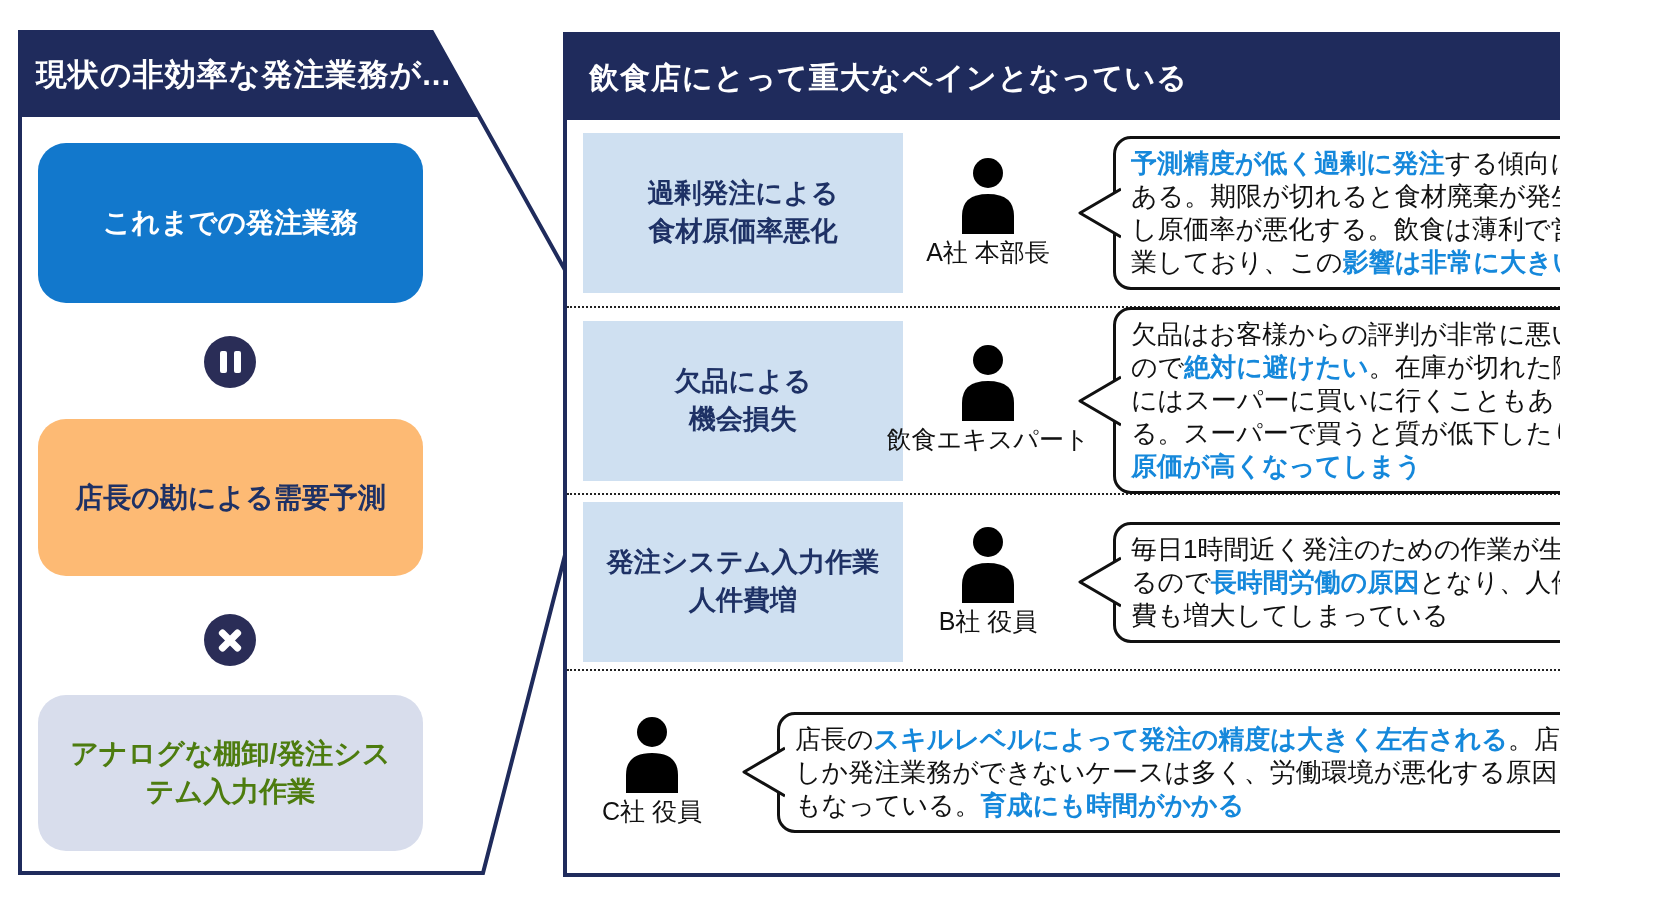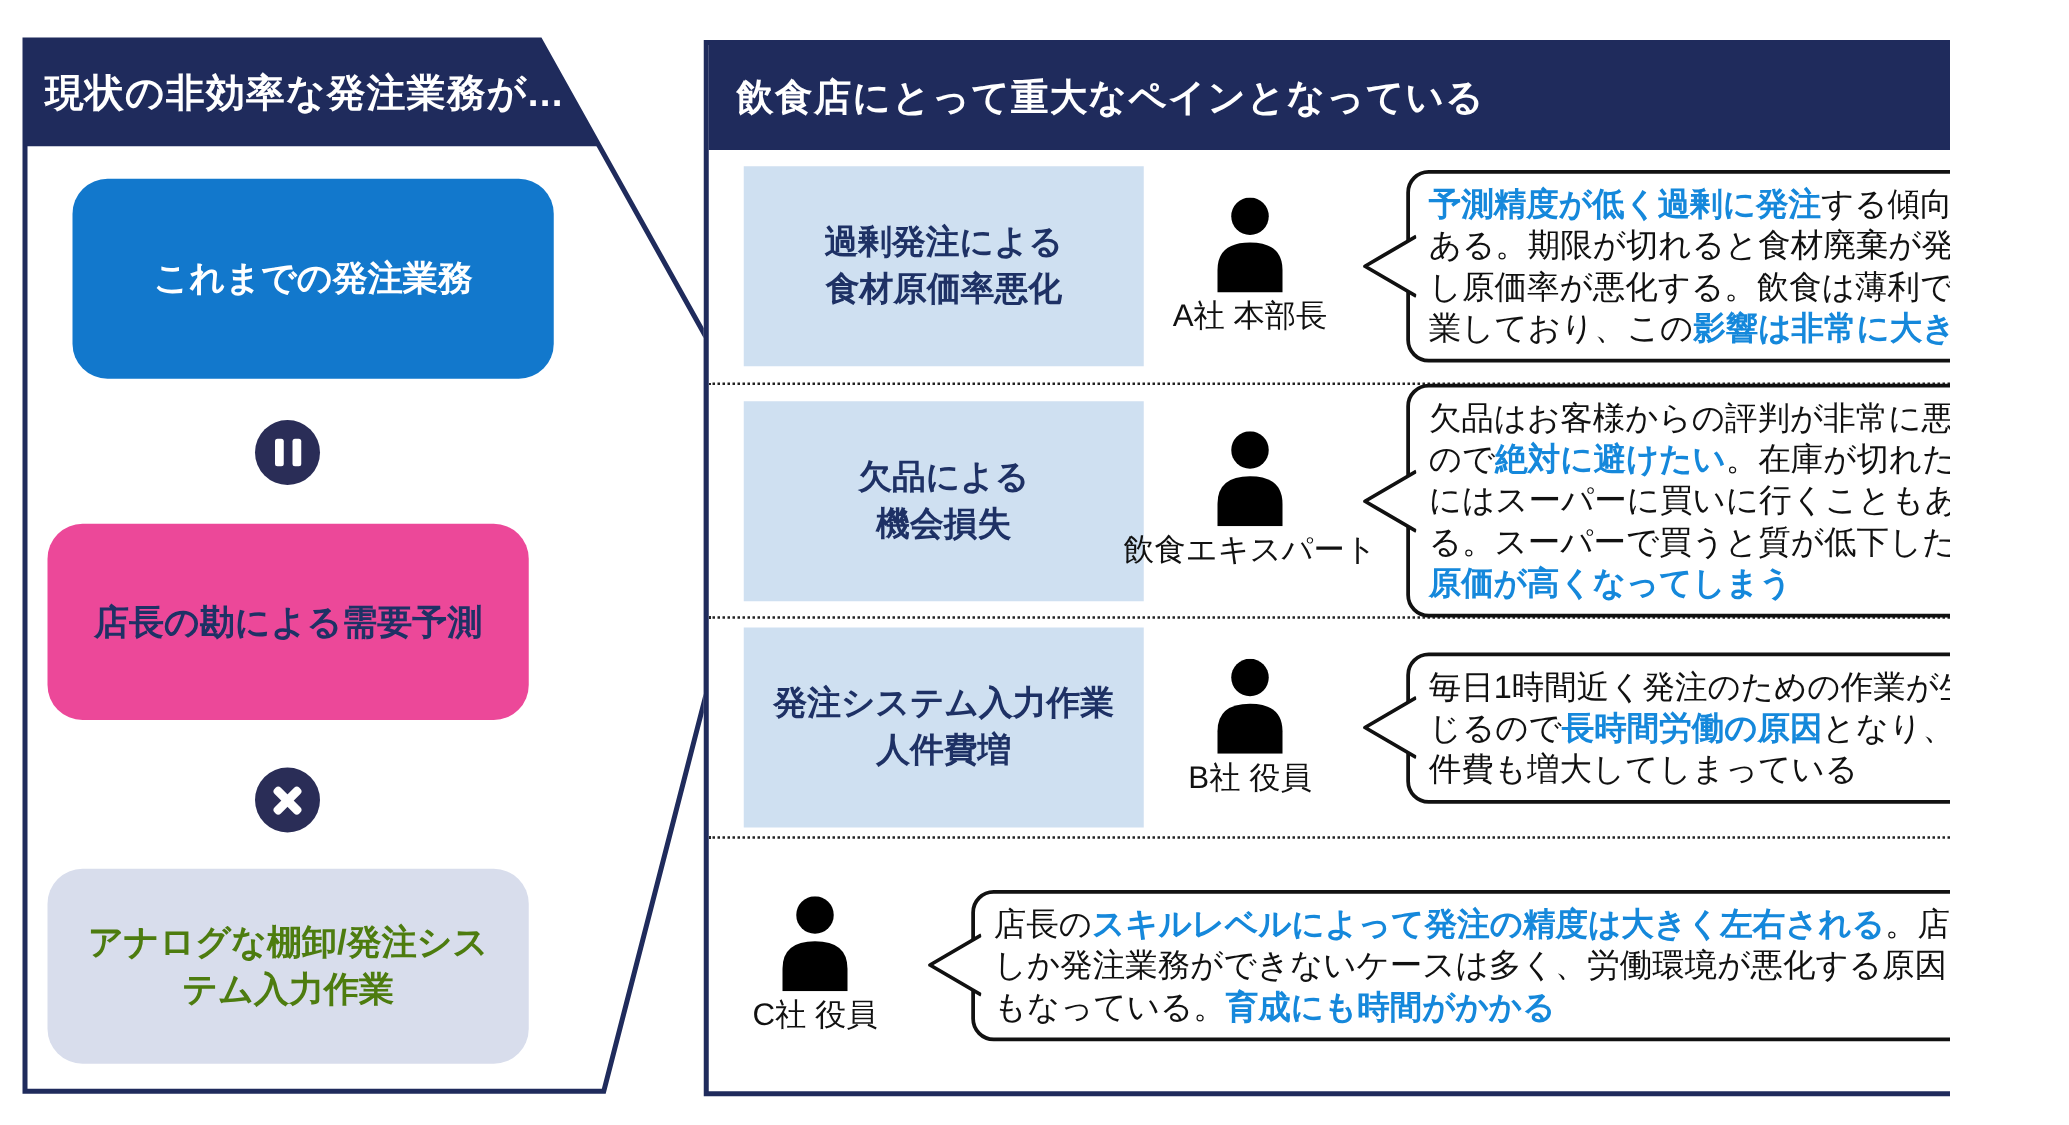--- a/index.html
+++ b/index.html
@@ -8,22 +8,22 @@
 
   
   .left-shape{position:absolute;left:0;top:0;}
   .left-title{position:absolute;left:22px;top:32px;width:430px;height:85px;
     display:flex;align-items:center;padding-left:14px;box-sizing:border-box;
     color:#ffffff;font-size:31px;font-weight:bold;letter-spacing:1px;}
   .flow-box{position:absolute;left:38px;width:385px;border-radius:28px;
     display:flex;align-items:center;justify-content:center;text-align:center;
     font-weight:bold;font-size:28px;line-height:1.35;padding:0 20px;box-sizing:border-box;
     white-space:pre-line;}
-  .flow-box.primary{top:143px;height:160px;background:#1278CC;color:#ffffff;margin-left:20px;}
-  .flow-box.muted1{top:419px;height:157px;background:#ec4899;color:#1E3165;}
+  .flow-box.primary{top:143px;height:160px;background:#1278CC;color:#ffffff;}
+  .flow-box.muted1{top:419px;height:157px;background:#fdba74;color:#1E3165;}
   .flow-box.muted2{top:695px;height:156px;background:#D8DDEC;color:#4d7c0f;}
   .flow-icon{position:absolute;left:204px;width:52px;height:52px;border-radius:50%;
     background:#2A2D57;display:flex;align-items:center;justify-content:center;}
   .flow-icon.pause{top:336px;gap:7px;}
   .flow-icon.pause i{display:block;width:7px;height:22px;background:#ffffff;border-radius:2px;}
   .flow-icon.cross{top:614px;}
   .flow-icon.cross i{position:absolute;width:28px;height:7px;background:#ffffff;border-radius:3px;}
   .flow-icon.cross i:first-child{transform:rotate(45deg);}
   .flow-icon.cross i:last-child{transform:rotate(-45deg);}
 
@@ -31,21 +31,21 @@
   .right-panel{position:absolute;left:563px;top:32px;width:1073px;height:845px;
     background:#ffffff;border:4px solid #1F2B5C;box-sizing:border-box;}
   .right-header{height:84px;background:#1F2B5C;color:#ffffff;display:flex;align-items:center;
     padding-left:22px;font-size:30px;font-weight:bold;letter-spacing:1px;}
   .rows{display:flex;flex-direction:column;}
   .row{display:flex;align-items:center;position:relative;box-sizing:border-box;}
   .row-0{height:188px;border-bottom:2px dotted #222;}
   .row-1{height:187px;border-bottom:2px dotted #222;}
   .row-2{height:176px;border-bottom:2px dotted #222;}
   .row-3{height:202px;}
-  .pain-label{margin-left:28px;width:320px;height:160px;background:#CFE0F1;
+  .pain-label{margin-left:16px;width:320px;height:160px;background:#CFE0F1;
     display:flex;align-items:center;justify-content:center;text-align:center;
     color:#1E3165;font-size:27px;font-weight:bold;line-height:1.4;white-space:pre-line;
     flex-shrink:0;}
   .person{width:170px;flex-shrink:0;display:flex;flex-direction:column;align-items:center;}
   .person .cap{margin-top:2px;font-size:25px;color:#111111;white-space:nowrap;}
   .bubble{position:relative;flex:1;margin:0 15px 0 40px;border:3px solid #111111;
     border-radius:18px;padding:8px 15px;font-size:26px;line-height:33px;color:#111111;
     box-sizing:border-box;background:#ffffff;}
   .bubble .tail{position:absolute;left:-41px;top:50%;transform:translateY(-50%);}
   .hl{color:#1588DB;font-weight:bold;}

